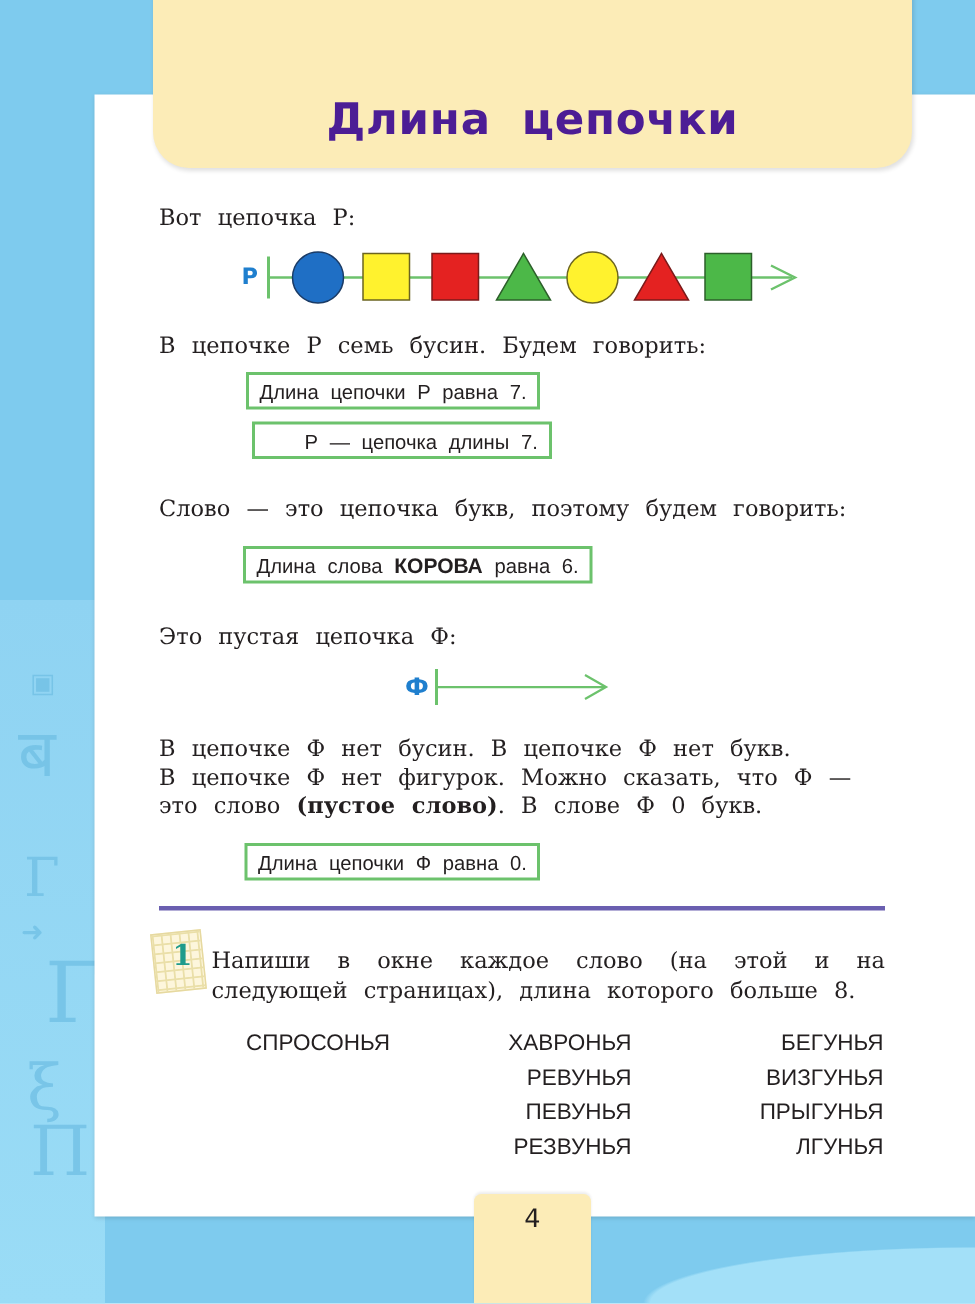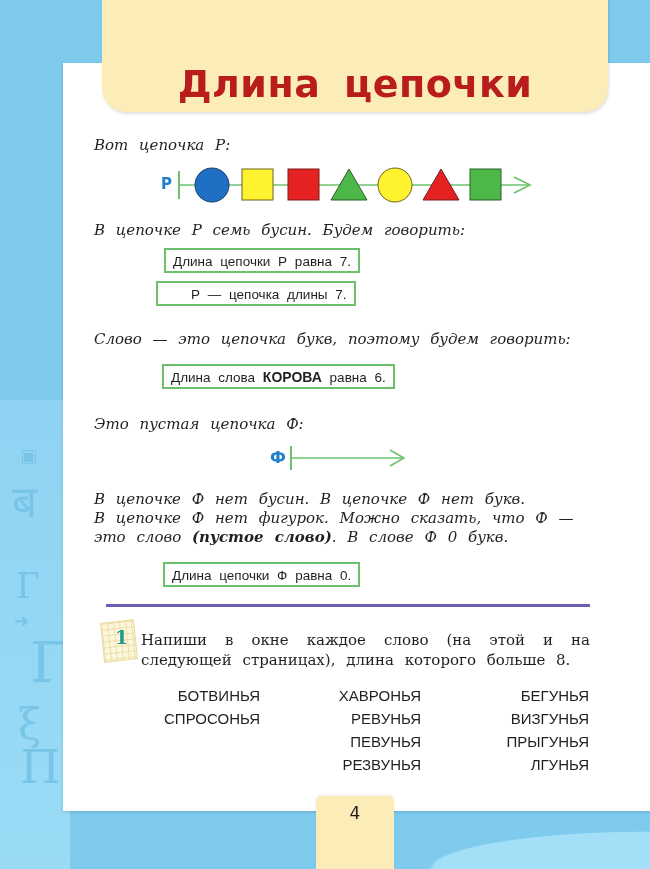--- a/index.html
+++ b/index.html
@@ -28,30 +28,29 @@
   .title-tab {
     position: absolute; left: 102px; top: -6px; width: 506px; height: 118px;
     background: #fcecb7;
     border-radius: 0 0 24px 24px;
     box-shadow: 1px 2px 3px rgba(0,0,0,0.12);
   }
   .title {
     position: absolute; left: 102px; top: 62px; width: 506px;
     text-align: center;
     font-family: "DejaVu Sans", sans-serif;
-    font-weight: bold; font-size: 38px; letter-spacing: 0.5px;
-    color: #b91c1c;
+    font-weight: bold; font-size: 29px; letter-spacing: 0.5px;
+    color: #4c1d95;
     word-spacing: 10px;
   }
 
   .p {
-    position: absolute; left: 94px; width: 484px;
+    position: absolute; left: 106px; width: 484px;
     font-size: 15px; line-height: 20px;
     word-spacing: 6px;
-    font-style: italic;
   }
   .p.justify { text-align: justify; text-align-last: left; }
   .p b { font-weight: bold; }
 
   .box {
     position: absolute;
     border: 2px solid #6cc26c;
     background: #fff;
     font-family: "Liberation Sans", sans-serif;
     font-size: 13.5px;
@@ -141,21 +140,21 @@
   <rect x="110" y="4" width="31" height="31" fill="#e42221" stroke="#7a1a1a" stroke-width="1"></rect>
   <polygon points="171,4 153,35 189,35" fill="#4cb848" stroke="#2c5f2a" stroke-width="1"></polygon>
   <circle cx="217" cy="20" r="17" fill="#fff22e" stroke="#6b6420" stroke-width="1"></circle>
   <polygon points="263,4 245,35 281,35" fill="#e42221" stroke="#7a1a1a" stroke-width="1"></polygon>
   <rect x="292" y="4" width="31" height="31" fill="#4cb848" stroke="#2c5f2a" stroke-width="1"></rect>
 </svg>
 
 <div class="p" style="top:220px;">В цепочке Р семь бусин. Будем говорить:</div>
 
 <div class="box" style="left:164px;top:248px;text-align:right;">Длина цепочки Р равна 7.</div>
-<div class="box" style="left:156px;top:281px;padding-left:33px;">Р — цепочка длины 7.</div>
+<div class="box" style="left:168px;top:281px;padding-left:33px;">Р — цепочка длины 7.</div>
 
 <div class="p justify" style="top:329px;">Слово — это цепочка букв, поэтому будем говорить:</div>
 
 <div class="box" style="left:162px;top:364px;"><span>Длина слова </span><b>КОРОВА</b><span> равна 6.</span></div>
 
 <div class="p" style="top:414px;">Это пустая цепочка Ф:</div>
 
 <div class="chain-label" style="left:270px;top:448px;font-size:16px;">Ф</div>
 <svg style="left:290px;top:445px;" width="120" height="26" viewBox="0 0 120 26">
   <line x1="1" y1="1" x2="1" y2="25" stroke="#6cc26c" stroke-width="2"></line>
@@ -170,21 +169,20 @@
 <div class="box" style="left:163px;top:562px;">Длина цепочки Ф равна 0.</div>
 
 <div class="divider"></div>
 
 <div class="exercise-icon"></div>
 <div class="exercise-num">1</div>
 <div class="exercise-text">Напиши в окне каждое слово (на этой и на следующей страницах), длина которого больше 8.</div>
 
 <div class="words">
   <div class="word-col" style="left:0;width:110px;">
-    <div>БОТВИНЬЯ</div>
     <div>СПРОСОНЬЯ</div>
   </div>
   <div class="word-col" style="left:160px;width:111px;">
     <div>ХАВРОНЬЯ</div>
     <div>РЕВУНЬЯ</div>
     <div>ПЕВУНЬЯ</div>
     <div>РЕЗВУНЬЯ</div>
   </div>
   <div class="word-col" style="left:320px;width:119px;">
     <div>БЕГУНЬЯ</div>

